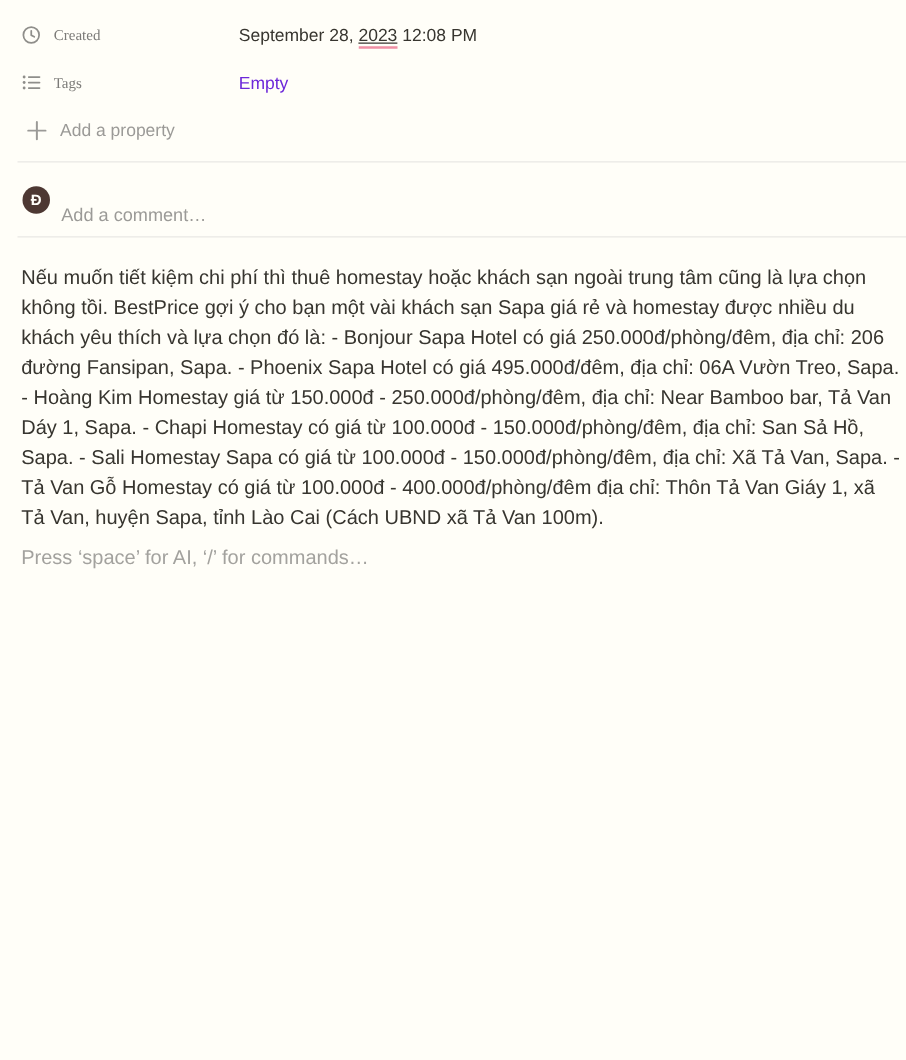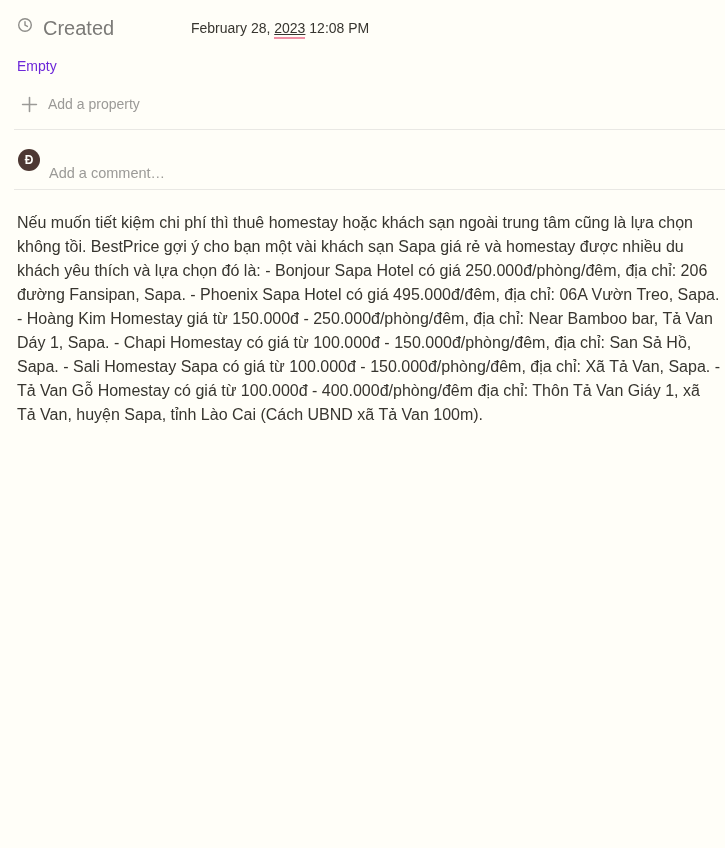--- a/index.html
+++ b/index.html
@@ -22,25 +22,26 @@
 
   .props { margin-top: 9px; }
   .prop-row {
     display: flex;
     align-items: center;
     height: 38px;
     padding-left: 17px;
   }
   .prop-key {
     display: flex;
-    align-items: flex-start;
+    align-items: flex-end;
     width: 174px;
     gap: 10px;
     color: #7b7a77;
-    font-size: 20px;
+    font-size: 12px;
+    font-family: Liberation Serif, serif;
   }
   .prop-key .icon { display: inline-flex; width: 16px; height: 16px; align-items: center; justify-content: center; }
   .prop-value {
     font-size: 14px;
     color: #37352f;
   }
   .prop-value.empty { color: #6d28d9; }
   .year-underline {
     border-bottom: 2px solid #f08fa4;
     padding-bottom: 1px;
@@ -119,24 +120,37 @@
     <div class="prop-row">
       <div class="prop-key">
         <span class="icon">
           <svg class="ic" width="16" height="16" viewBox="0 0 16 16" fill="none" stroke="#8f8e8a" stroke-width="1.4">
             <circle cx="8" cy="8" r="6.3"></circle>
             <path d="M8 4.6 V8.2 L10.4 9.4" stroke-linecap="round" stroke-linejoin="round"></path>
           </svg>
         </span>
         <span>Created</span>
       </div>
-      <div class="prop-value"><span>February 28, </span><span class="year-underline">2023</span><span> 12:08 PM</span></div>
+      <div class="prop-value"><span>September 28, </span><span class="year-underline">2023</span><span> 12:08 PM</span></div>
     </div>
 
     <div class="prop-row">
+      <div class="prop-key">
+        <span class="icon">
+          <svg class="ic" width="16" height="16" viewBox="0 0 16 16" fill="#8f8e8a">
+            <circle cx="2.3" cy="3.6" r="1.15"></circle>
+            <rect x="5.3" y="2.9" width="10" height="1.4" rx="0.7"></rect>
+            <circle cx="2.3" cy="8" r="1.15"></circle>
+            <rect x="5.3" y="7.3" width="10" height="1.4" rx="0.7"></rect>
+            <circle cx="2.3" cy="12.4" r="1.15"></circle>
+            <rect x="5.3" y="11.7" width="10" height="1.4" rx="0.7"></rect>
+          </svg>
+        </span>
+        <span>Tags</span>
+      </div>
       <div class="prop-value empty">Empty</div>
     </div>
 
     <div class="add-prop">
       <span class="icon">
         <svg class="ic" width="17" height="17" viewBox="0 0 16 16" fill="none" stroke="#9b9a97" stroke-width="1.5" stroke-linecap="round">
           <path d="M8 1.5 V14.5 M1.5 8 H14.5"></path>
         </svg>
       </span>
       <span>Add a property</span>
@@ -148,15 +162,16 @@
 
   <div class="comment-row">
     <span class="avatar">Đ</span>
     <span class="comment-placeholder">Add a comment…</span>
   </div>
 
   <hr class="divider">
 
   <div class="content">
     <div class="text-block">Nếu muốn tiết kiệm chi phí thì thuê homestay hoặc khách sạn ngoài trung tâm cũng là lựa chọn không tồi. BestPrice gợi ý cho bạn một vài khách sạn Sapa giá rẻ và homestay được nhiều du khách yêu thích và lựa chọn đó là: - Bonjour Sapa Hotel có giá 250.000đ/phòng/đêm, địa chỉ: 206 đường Fansipan, Sapa. - Phoenix Sapa Hotel có giá 495.000đ/đêm, địa chỉ: 06A Vườn Treo, Sapa. - Hoàng Kim Homestay giá từ 150.000đ - 250.000đ/phòng/đêm, địa chỉ: Near Bamboo bar, Tả Van Dáy 1, Sapa. - Chapi Homestay có giá từ 100.000đ - 150.000đ/phòng/đêm, địa chỉ: San Sả Hồ, Sapa. - Sali Homestay Sapa có giá từ 100.000đ - 150.000đ/phòng/đêm, địa chỉ: Xã Tả Van, Sapa. - Tả Van Gỗ Homestay có giá từ 100.000đ - 400.000đ/phòng/đêm địa chỉ: Thôn Tả Van Giáy 1, xã Tả Van, huyện Sapa, tỉnh Lào Cai (Cách UBND xã Tả Van 100m).</div>
+    <div class="empty-block">Press ‘space’ for AI, ‘/’ for commands…</div>
   </div>
 
 </div>
 
 </body></html>

